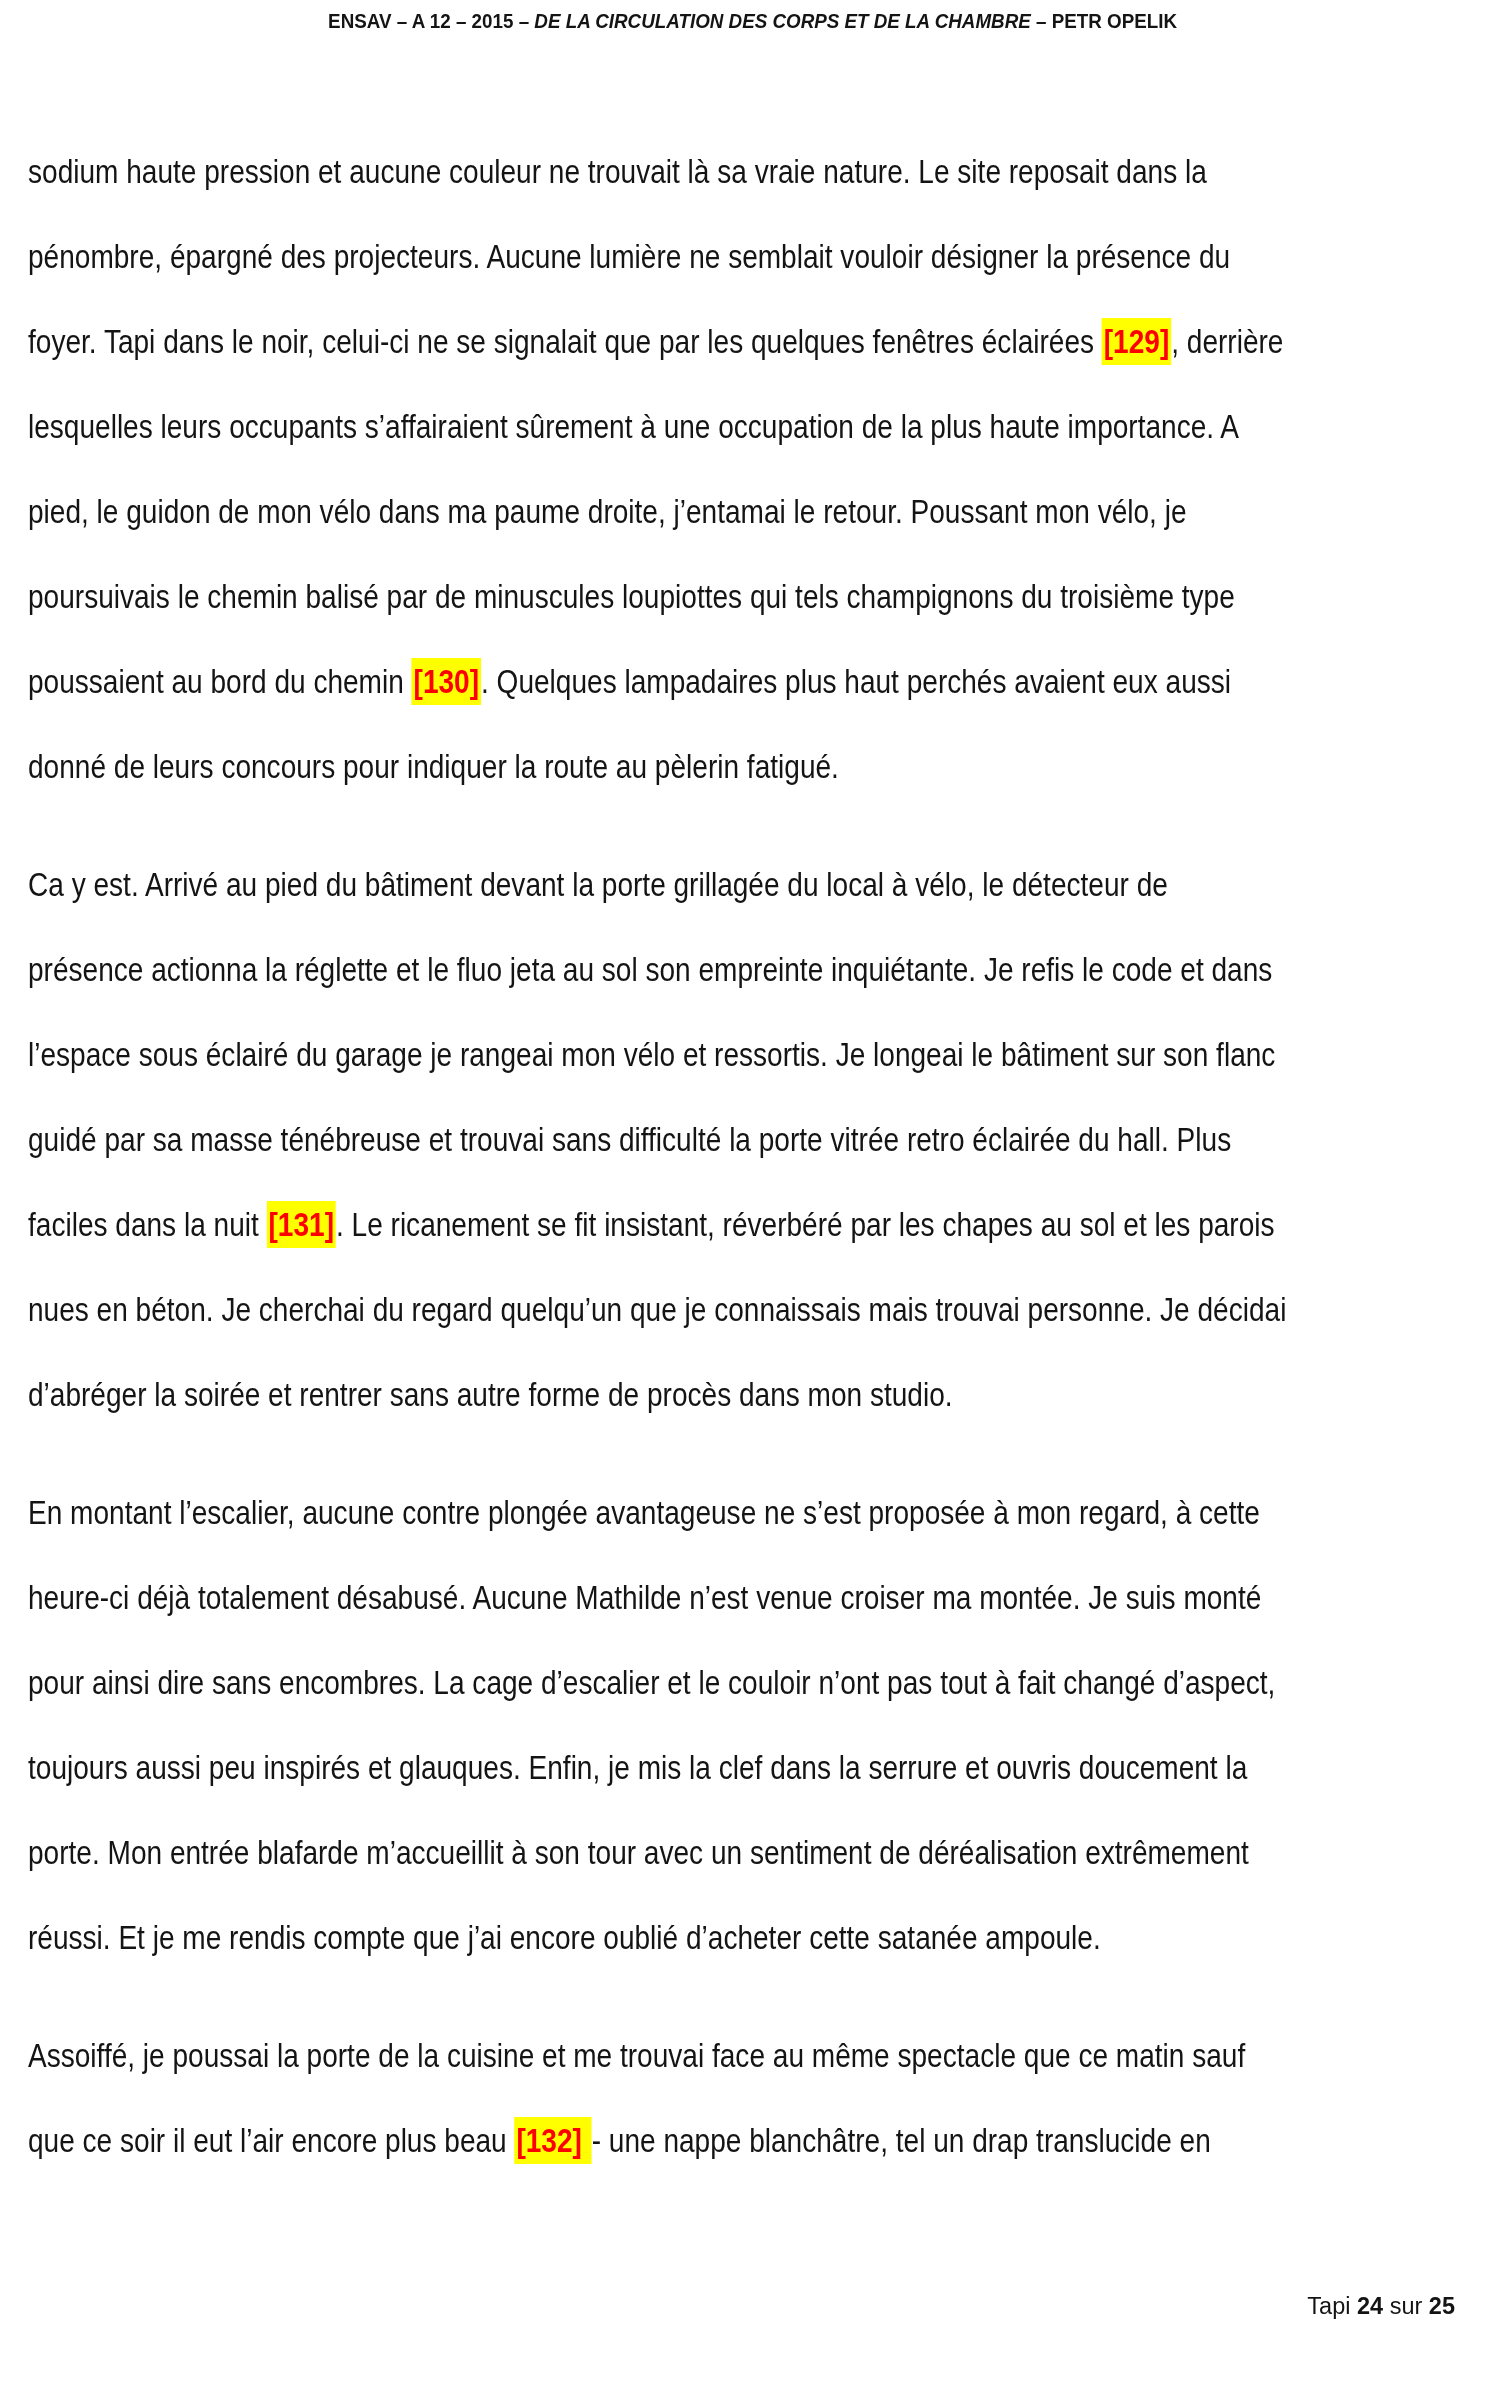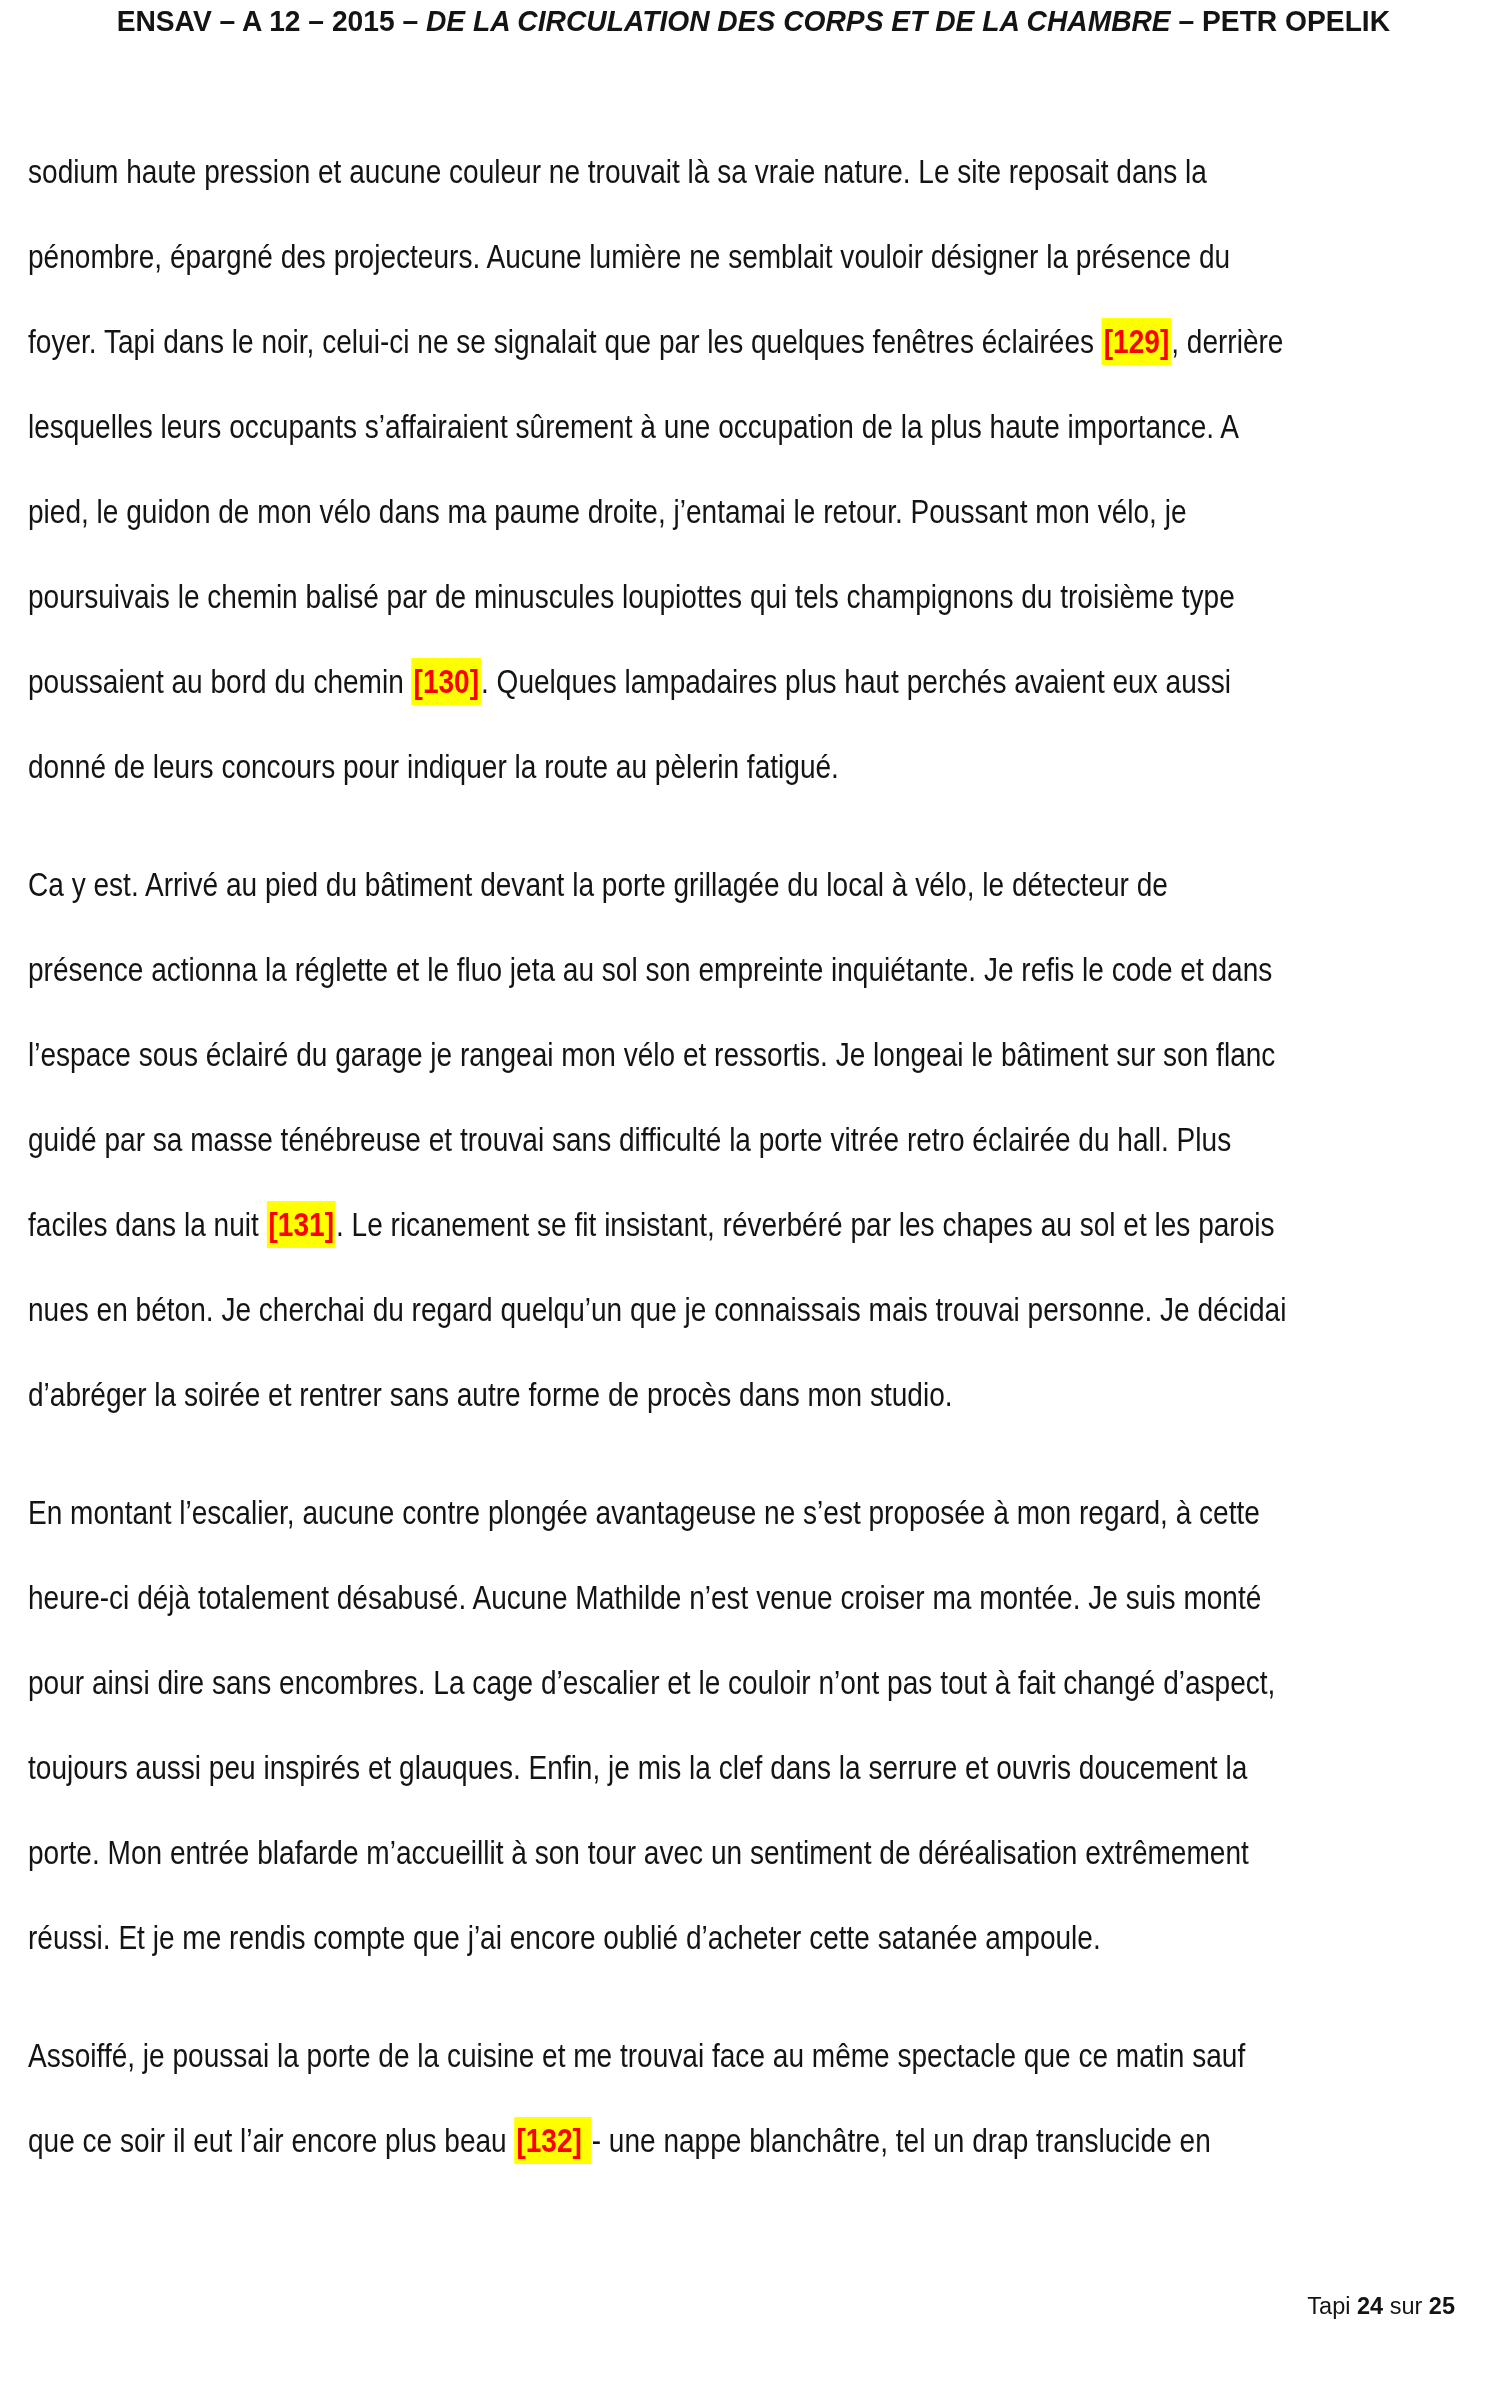--- a/index.html
+++ b/index.html
@@ -17,21 +17,21 @@
     color: #141414;
   }
   
   .header {
     position: absolute;
     top: 6px;
     left: 0;
     width: 100%;
     text-align: center;
     font-weight: 700;
-    font-size: 30px;
+    font-size: 20px;
     line-height: 30px;
     white-space: nowrap;
   }
   .hdr-scale {
     display: inline-block;
     transform: scaleX(0.94);
     transform-origin: 50% 50%;
     white-space: nowrap;
   }
   .it { font-style: italic; }

